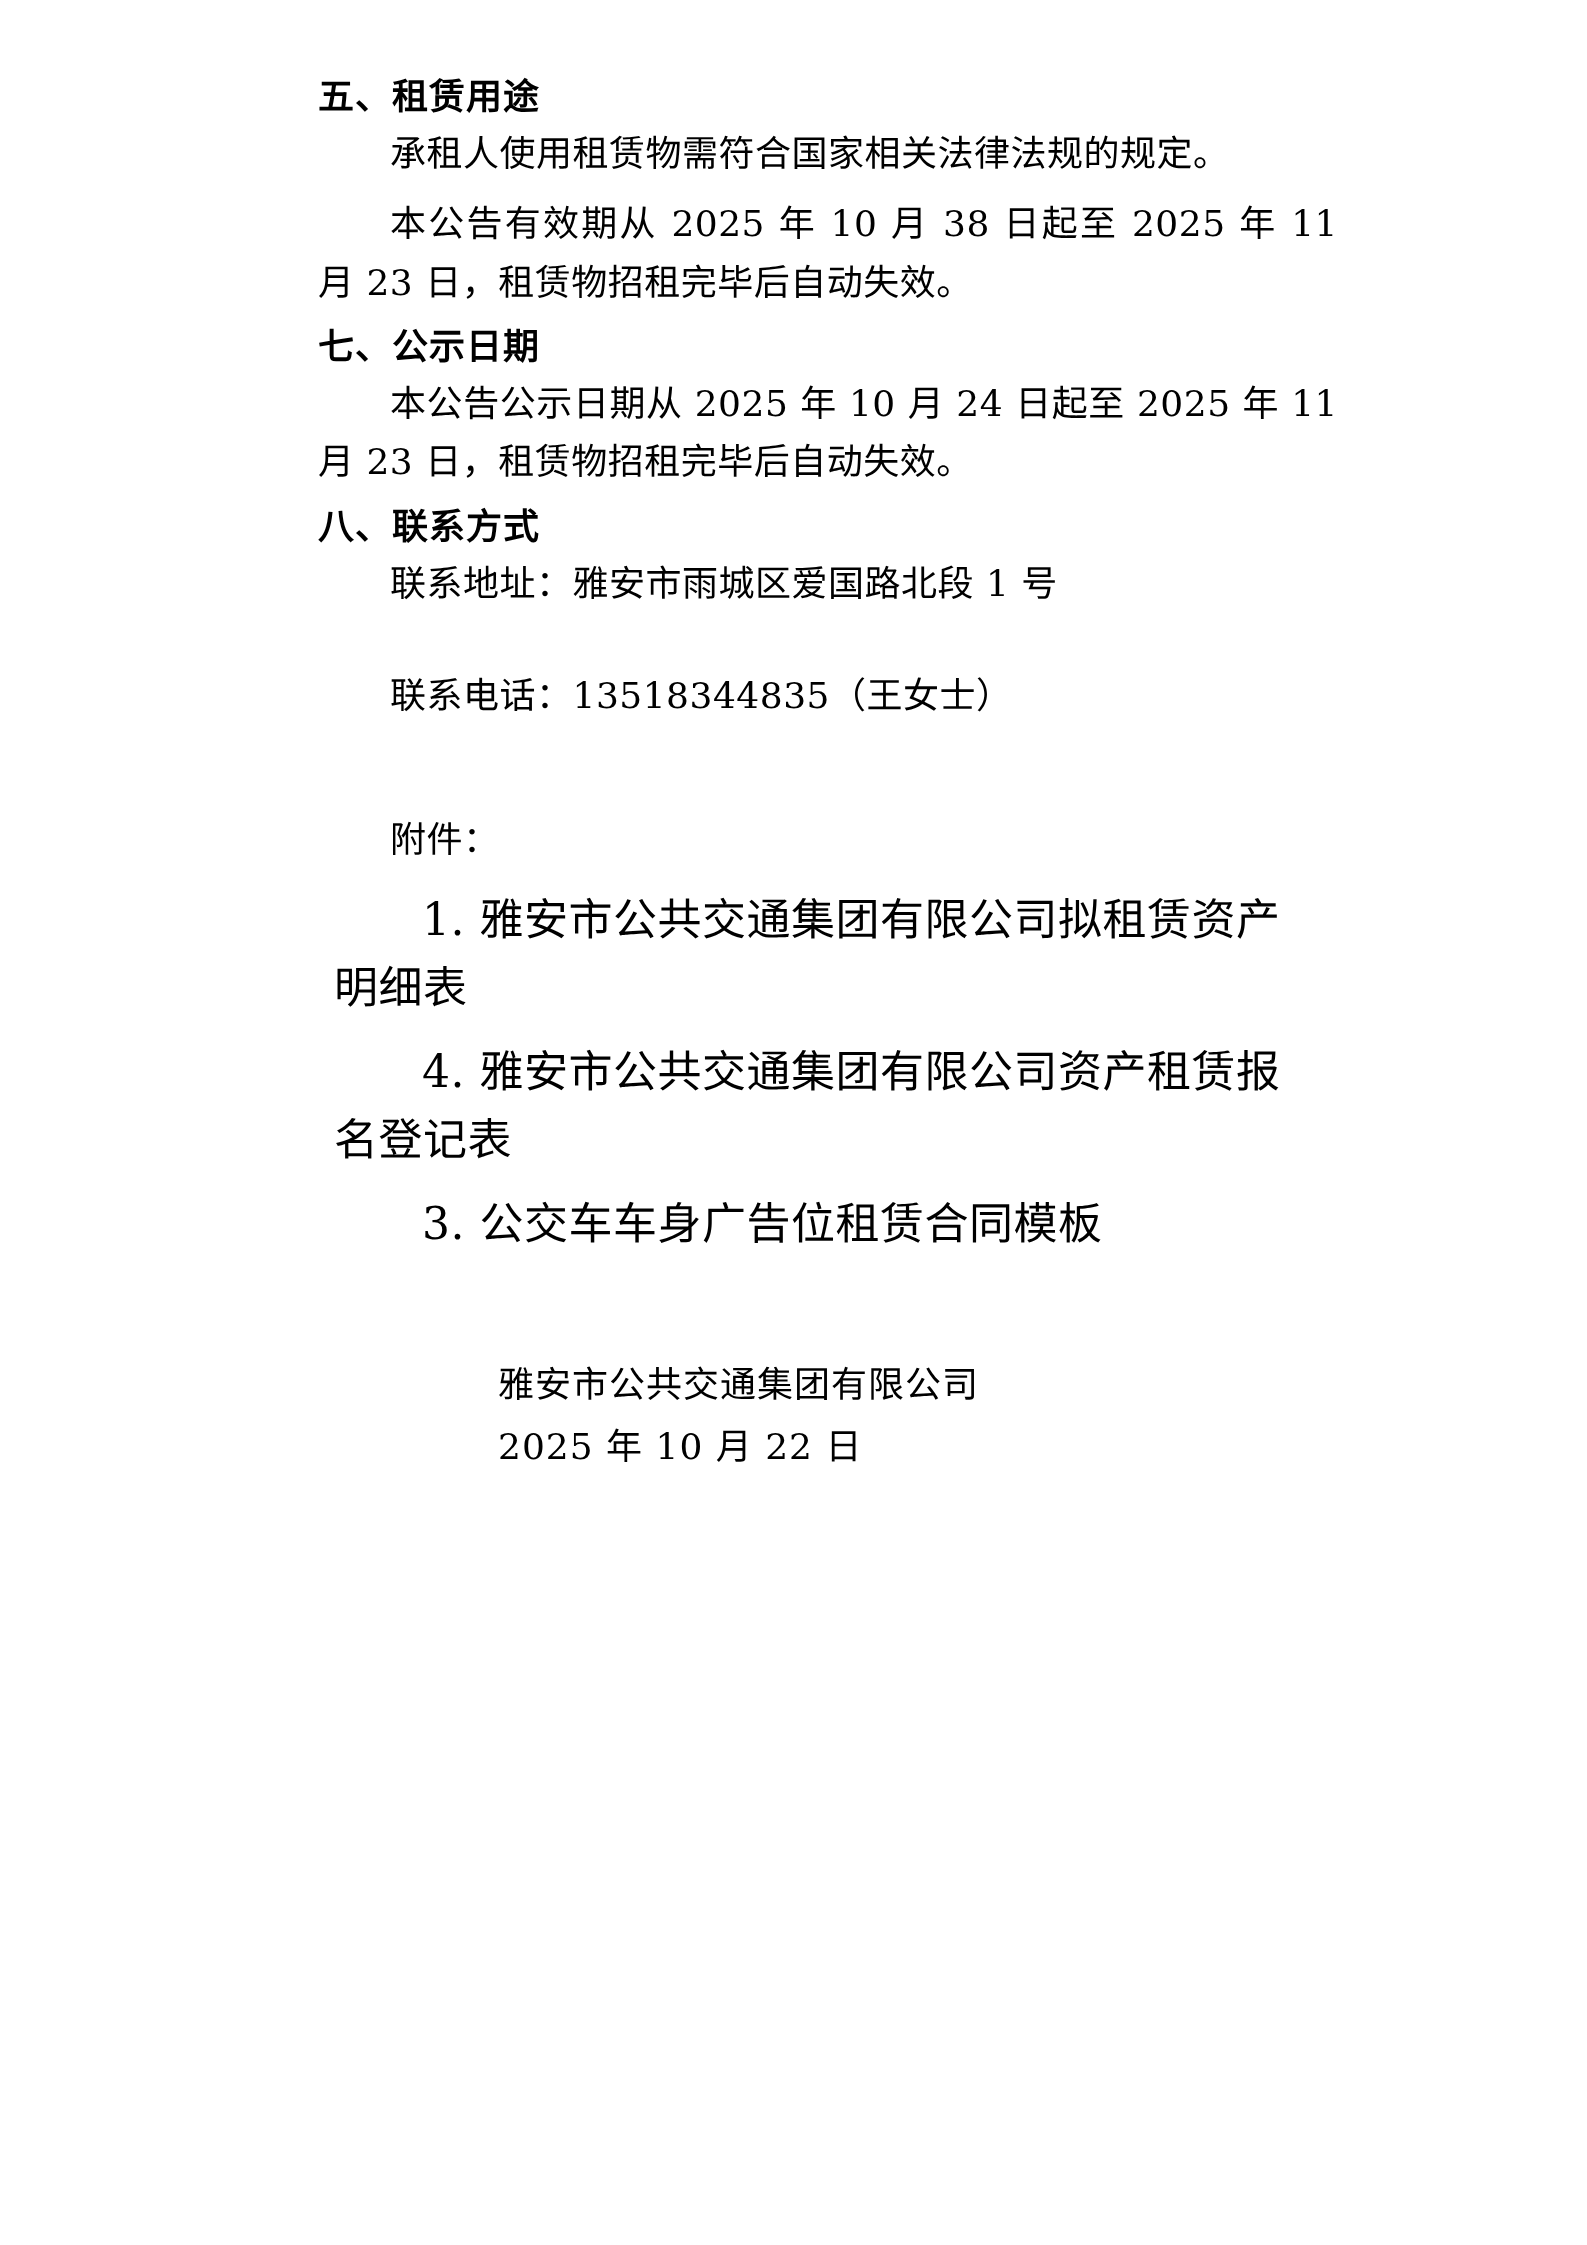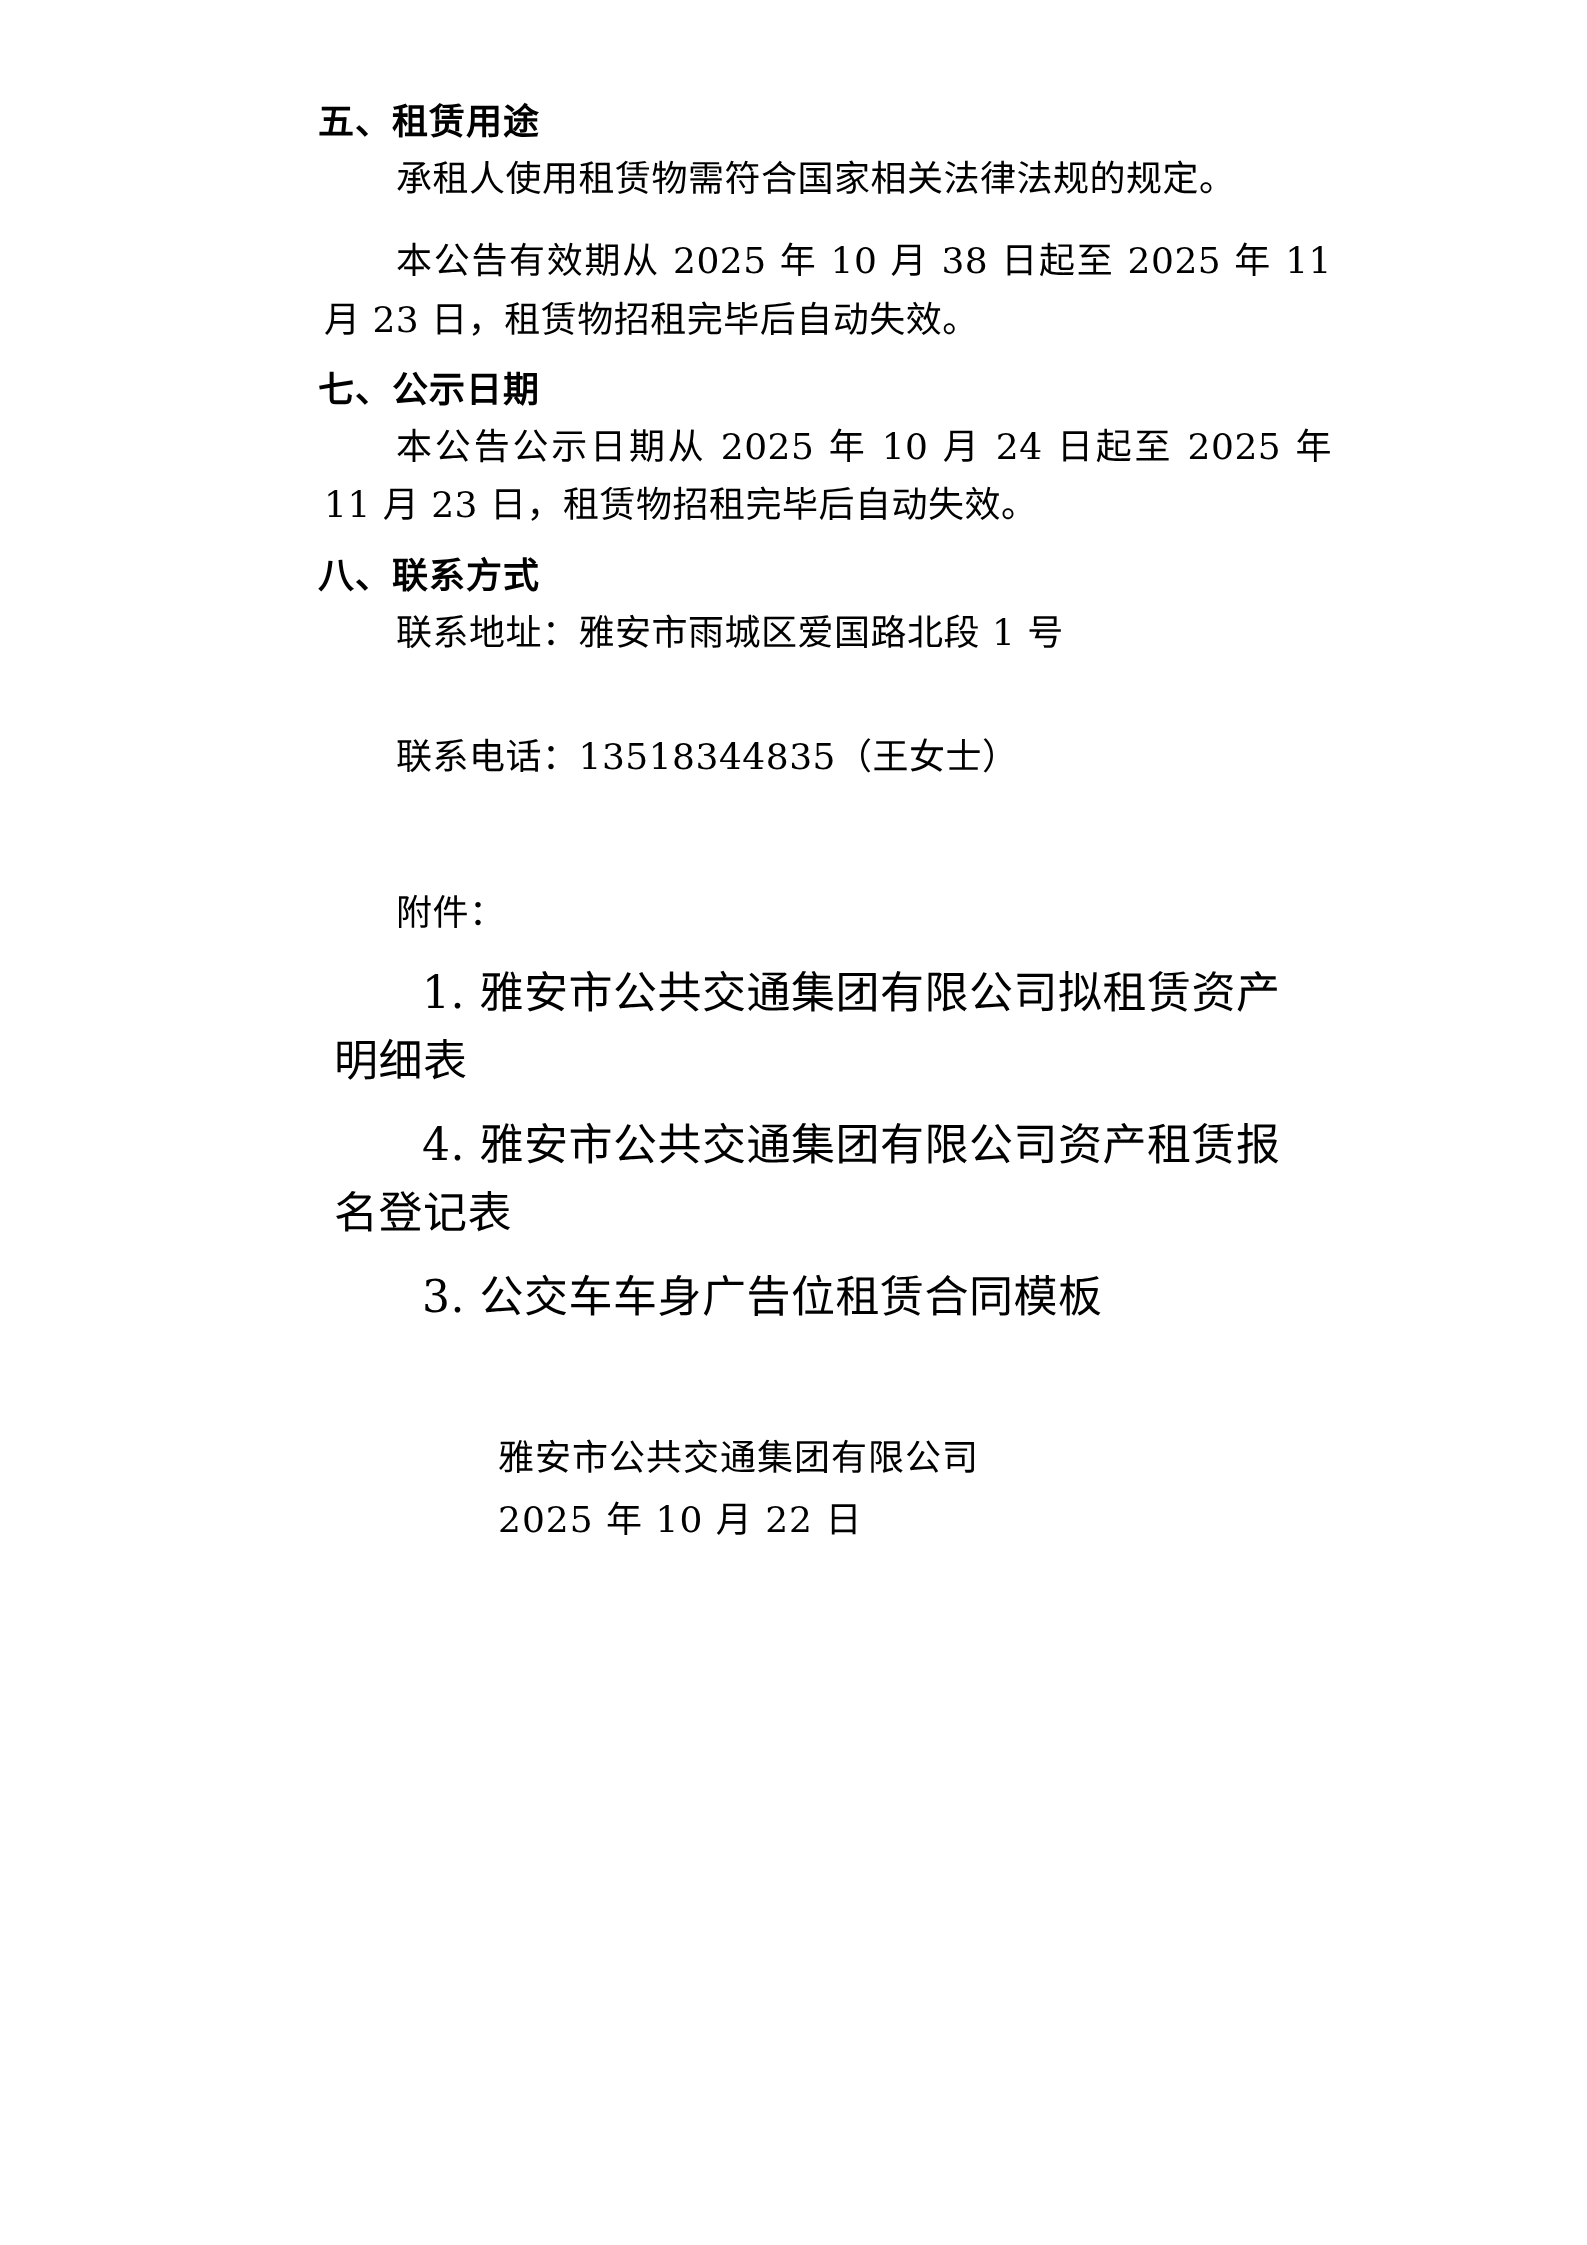--- a/index.html
+++ b/index.html
@@ -13,38 +13,38 @@
     height: 2245px;
     font-family: "DejaVu Serif", "Liberation Serif", serif;
     color: #000000;
     -webkit-font-smoothing: antialiased;
   }
   .page {
     position: relative;
     width: 1587px;
     height: 2143px;
     box-sizing: border-box;
-    padding: 99px 200px 0 318px;
+    padding: 74px 200px 0 318px;
   }
   .doc-body {
     width: 1020px;
   }
   .section-heading {
     font-family: "DejaVu Sans", "Liberation Sans", sans-serif;
     font-weight: bold;
     font-size: 36px;
     line-height: 1.25;
     letter-spacing: 1px;
     margin: 0 0 6px 0;
     padding: 0;
   }
   .para {
     font-size: 36px;
     line-height: 1.62;
-    margin: 6px;
+    margin: 0;
     padding: 0;
     text-align: justify;
     text-justify: inter-ideograph;
     letter-spacing: 0.5px;
   }
   .para.indent {
     text-indent: 2em;
   }
   .gap-sm { height: 12px; }
   .gap-lg { height: 54px; }

